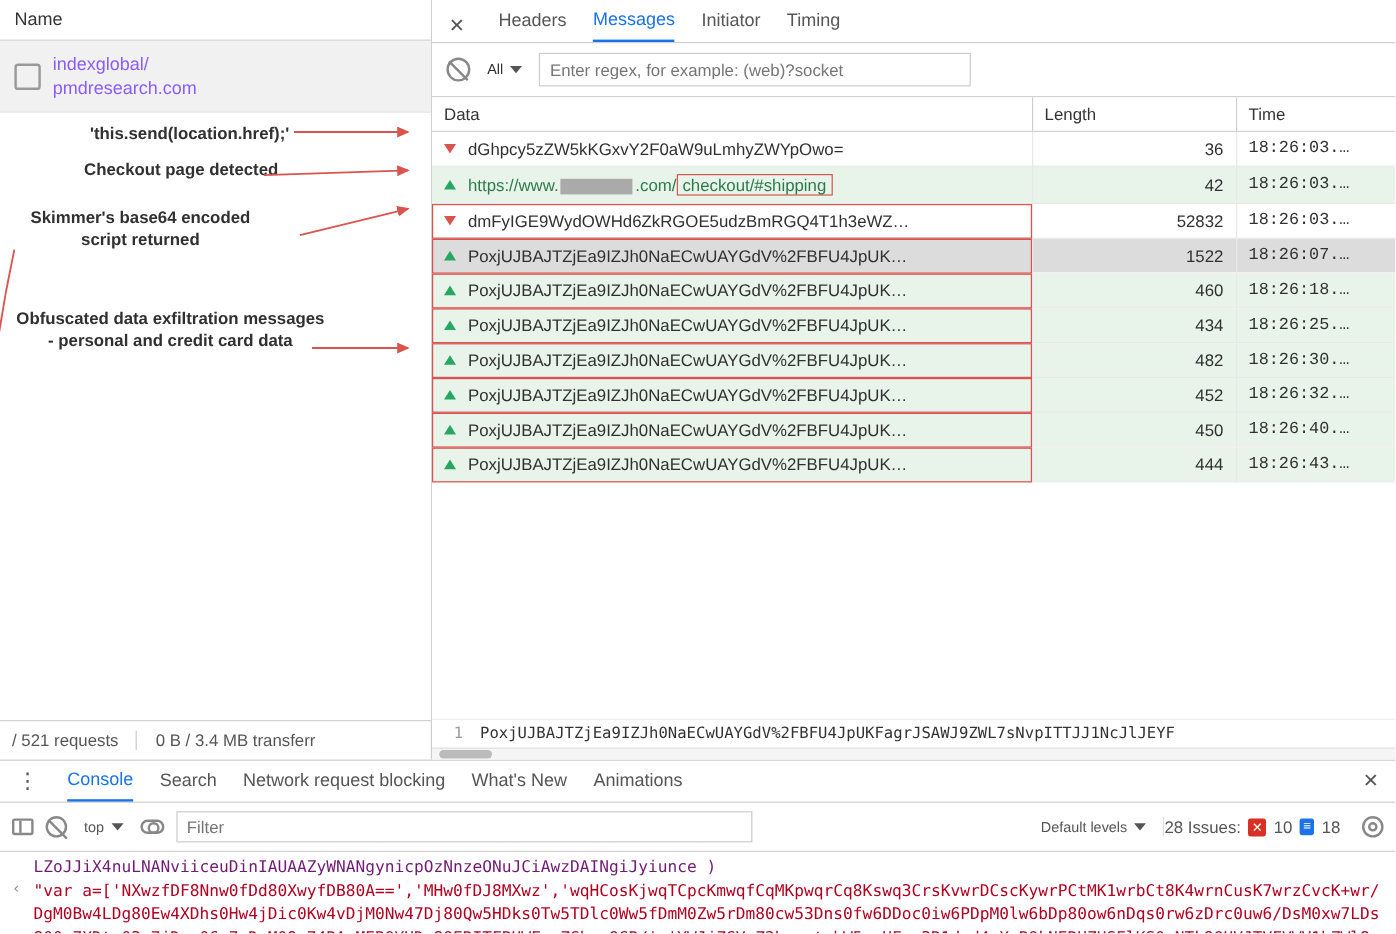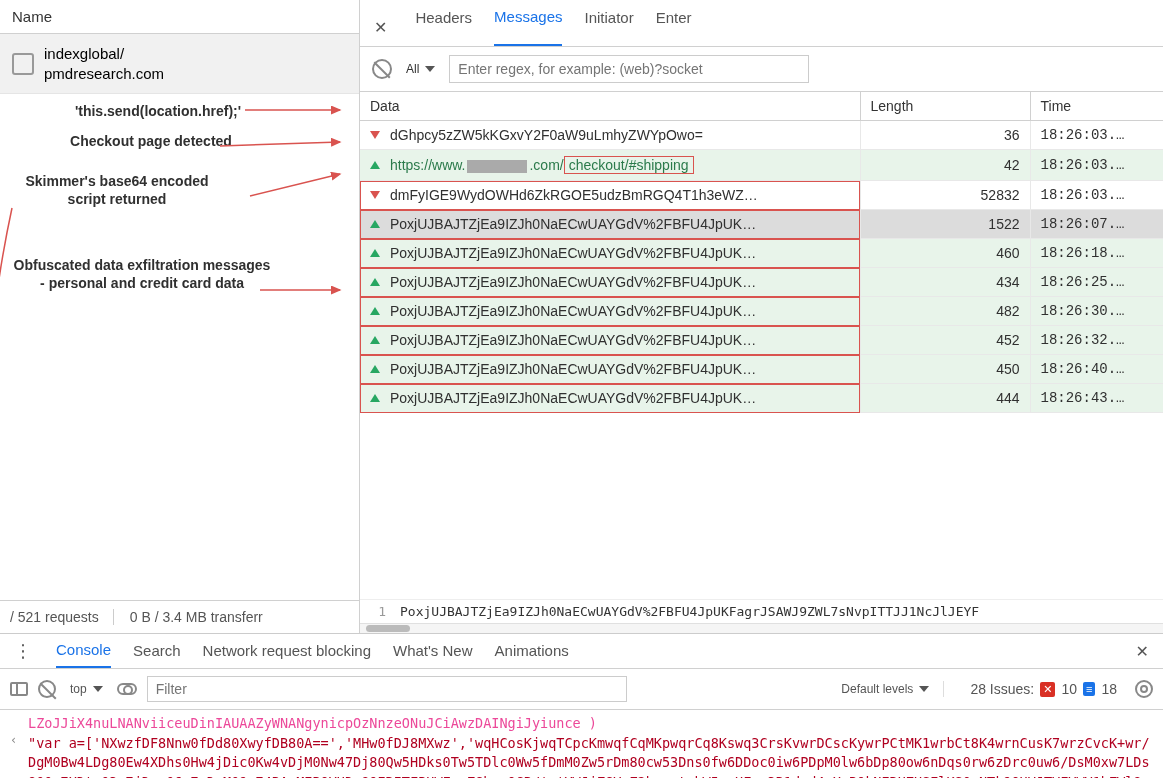--- a/index.html
+++ b/index.html
@@ -3,35 +3,35 @@
 <meta charset="utf-8">
 <style>
   * { box-sizing: border-box; margin: 0; padding: 0; }
   body { font-family: -apple-system, "Helvetica Neue", Arial, sans-serif; font-size: 13px; color: #303030; background: #fff; width: 1163px; height: 778px; overflow: hidden; }
   .container { display: flex; flex-direction: column; height: 100%; }
   .top-pane { display: flex; height: 634px; border-bottom: 1px solid #ccc; }
   .left-pane { width: 360px; display: flex; flex-direction: column; border-right: 1px solid #d0d0d0; }
   .name-header { padding: 8px 12px; border-bottom: 1px solid #d0d0d0; font-size: 15px; color: #333; background: #fff; }
   .request-item { display: flex; align-items: center; gap: 10px; padding: 10px 12px; border-bottom: 1px solid #e5e5e5; background: #f1f1f1; font-size: 15px; }
   .request-icon { width: 22px; height: 22px; border: 2px solid #999; border-radius: 3px; flex-shrink:0; }
-  .request-text { line-height: 1.3; color: #000000; word-break: break-all; }
+  .request-text { line-height: 1.3; color: #8b5cf6; word-break: break-all; }
 
   .annotations { flex: 1; background: #fff; padding: 14px 18px 10px 18px; font-size: 14px; position: relative; }
   .annotations .ann { font-weight: bold; text-align: center; margin: 0 auto; line-height: 1.3; position: absolute; width: 210px; }
   .ann1 { top: 8px; left: 28px; width: 260px !important; }
   .ann2 { top: 38px; left: 46px; }
   .ann3 { top: 78px; left: 12px; }
   .ann4 { top: 162px; left: 12px; width: 260px !important; }
 
   .left-status { border-top: 1px solid #d0d0d0; padding: 8px 10px; font-size: 14px; color: #555; display:flex; gap:16px; }
   .left-status span:first-child { border-right: 1px solid #ccc; padding-right: 14px;}
 
   .right-pane { flex: 1; display: flex; flex-direction: column; min-width:0; }
   .tabs-row { display: flex; align-items: center; gap: 22px; padding: 8px 14px 0 14px; border-bottom: 1px solid #d0d0d0; font-size: 15px; color: #555; }
-  .tabs-row .tab { padding-bottom: 19px; cursor: pointer; }
+  .tabs-row .tab { padding-bottom: 8px; cursor: pointer; }
   .tabs-row .tab.active { color: #1a73e8; border-bottom: 2px solid #1a73e8; }
   .close-x { font-size: 16px; color: #555; cursor: pointer; padding-right: 6px;}
 
   .filter-row { display: flex; align-items: center; gap: 10px; padding: 8px 12px; border-bottom: 1px solid #d0d0d0; }
   .ban-icon { width: 20px; height: 20px; border: 2px solid #888; border-radius: 50%; position: relative; }
   .ban-icon::after { content:""; position:absolute; width: 22px; height: 2px; background: #888; top: 8px; left: -3px; transform: rotate(45deg); }
   .all-select { display:flex; align-items:center; gap:6px; font-size:12px; padding: 2px 4px; }
   .all-select .caret { width:0; height:0; border-left:5px solid transparent; border-right:5px solid transparent; border-top:6px solid #555; }
   .regex-input { flex:0 0 360px; border:1px solid #ccc; padding:5px 8px; font-size:14px; color: #333; }
 
@@ -66,29 +66,29 @@
   .console-tabs .spacer { flex:1;}
   .console-tabs .x { font-size:16px; color:#555; cursor:pointer; padding-bottom:6px;}
 
   .console-toolbar { display:flex; align-items:center; gap:10px; padding:7px 10px; border-bottom:1px solid #d0d0d0; font-size:14px; color:#555;}
   .console-toolbar .sidebar-icon { width:18px; height:14px; border:2px solid #888; border-radius:2px; position:relative;}
   .console-toolbar .sidebar-icon::after{content:""; position:absolute; left:4px; top:0; bottom:0; width:2px; background:#888;}
   .console-toolbar .eye { width:20px; height:12px; border:2px solid #888; border-radius:60% / 100%; position:relative;}
   .console-toolbar .eye::after{content:""; position:absolute; width:6px; height:6px; border:2px solid #888; border-radius:50%; top:0; left:4px;}
   .console-toolbar input.filter { flex:0 0 480px; border:1px solid #ccc; padding:4px 8px; font-size:14px;}
   .console-toolbar .flexspace{flex:1;}
-  .issues-badge { display:flex; align-items:center; gap:6px; border-left:1px solid #ddd; padding-left:26px; }
+  .issues-badge { display:flex; align-items:center; gap:6px; border-left:1px solid #ddd; padding-left:0; }
   .badge-red { background:#d93025; color:#fff; font-size:11px; padding:1px 3px; border-radius:2px;}
   .badge-blue{ background:#1a73e8; color:#fff; font-size:11px; padding:1px 3px; border-radius:2px;}
   .gear { width:18px; height:18px; border:2px solid #888; border-radius:50%; position:relative; margin-left:8px;}
   .gear::after{content:""; position:absolute; inset:3px; border:2px solid #888; border-radius:50%;}
 
   .console-output { flex:1; overflow:hidden; font-family: Menlo, Consolas, monospace; font-size:13.5px; padding:4px 10px 10px 28px; position:relative; word-break:break-all; line-height:1.45;}
   .console-output .caret-left { position:absolute; left:10px; top:22px; color:#888; font-size:12px;}
-  .console-output .grey-line { color:#ec4899; }
+  .console-output .grey-line { color:#701a75; }
   .console-output .red-code { color:#b00020; }
 
   
   .arrow-svg { position:absolute; top:0; left:0; width:100%; height:100%; pointer-events:none; }
 </style>
 </head>
 <body>
 
 <div class="container">
   <div class="top-pane">
@@ -126,21 +126,21 @@
         <span>0 B / 3.4 MB transferr</span>
       </div>
     </div>
 
     <div class="right-pane">
       <div class="tabs-row">
         <span class="close-x">✕</span>
         <span class="tab">Headers</span>
         <span class="tab active">Messages</span>
         <span class="tab">Initiator</span>
-        <span class="tab">Enter</span>
+        <span class="tab">Timing</span>
       </div>
 
       <div class="filter-row">
         <div class="ban-icon"></div>
         <div class="all-select">
           <span>All</span>
             <span class="caret"></span>
         </div>
         <input class="regex-input" placeholder="Enter regex, for example: (web)?socket" style="">
       </div>

